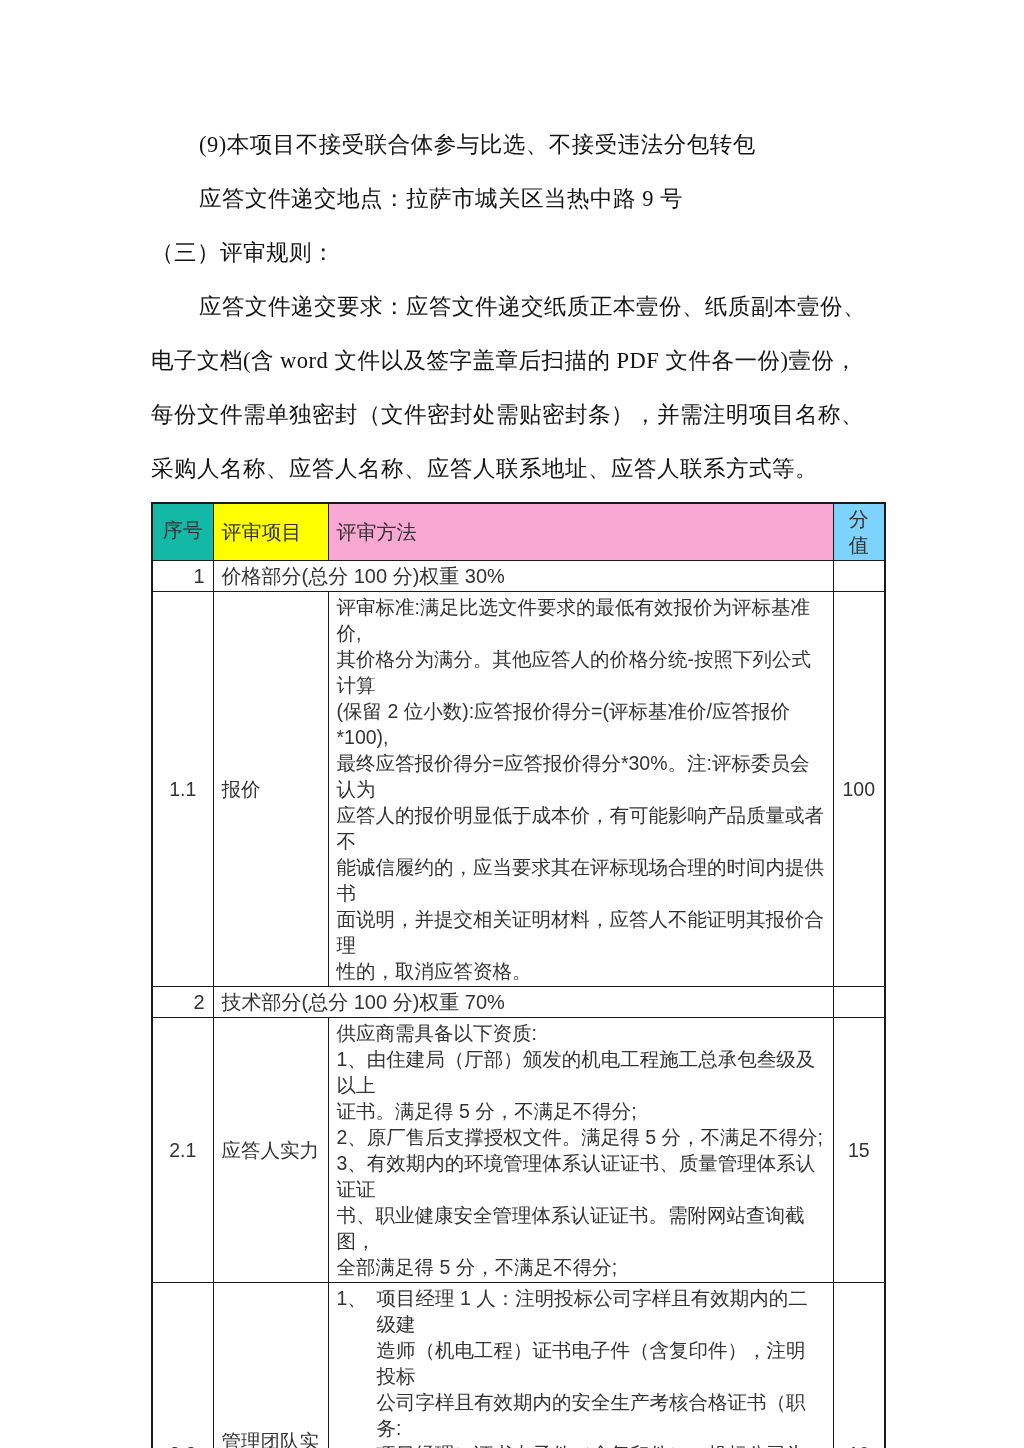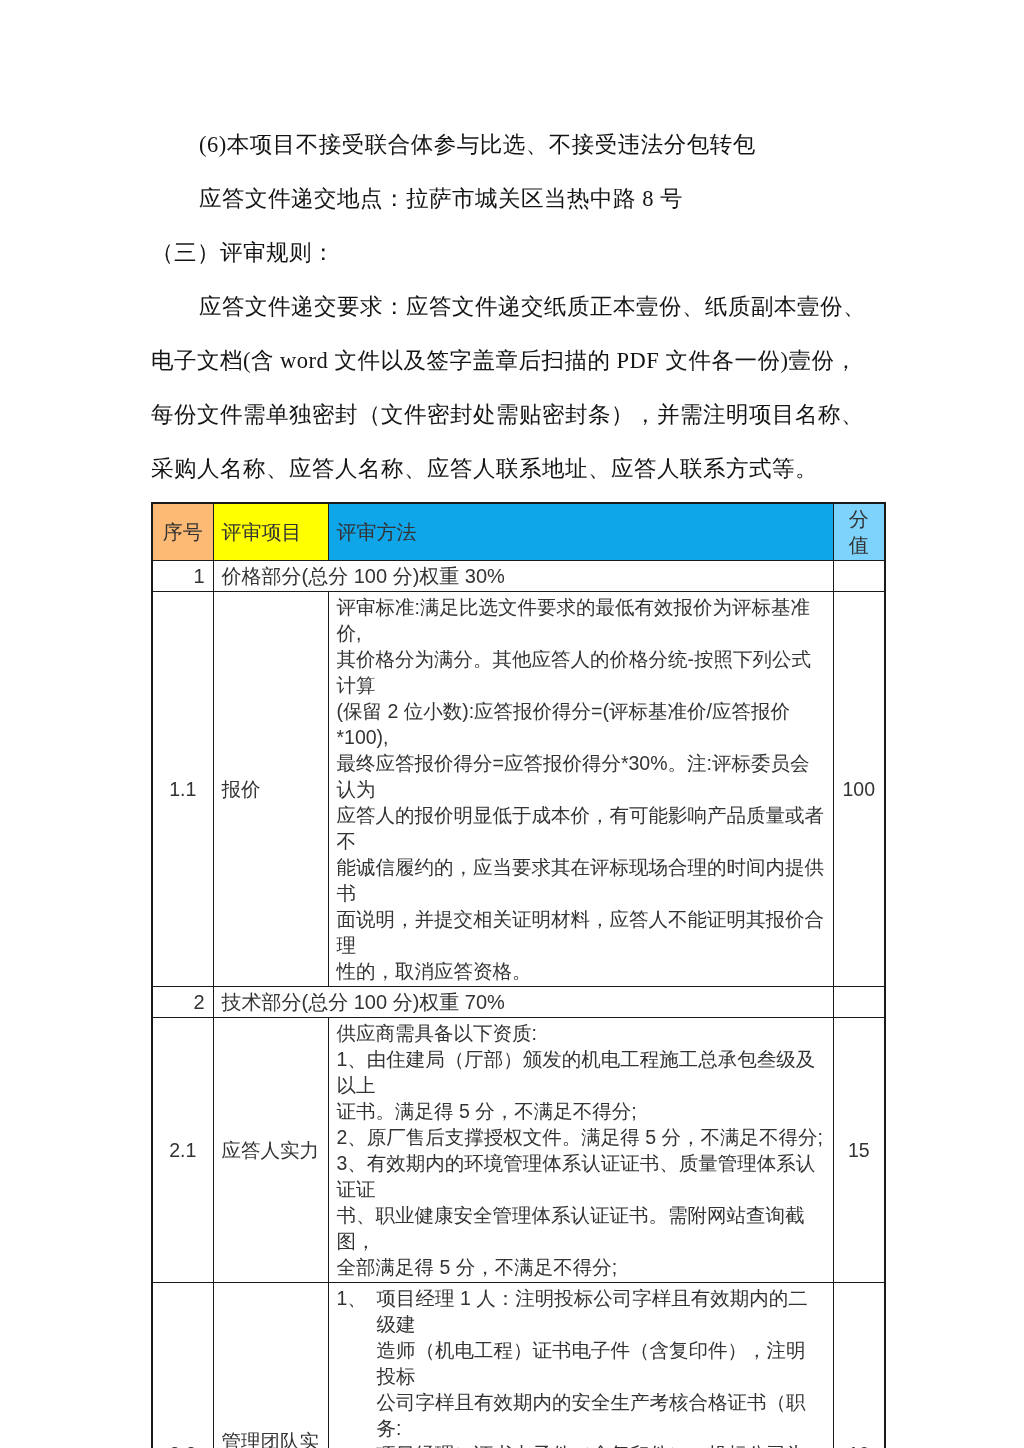--- a/index.html
+++ b/index.html
@@ -57,40 +57,40 @@
   .mitem { display: flex; }
   .mitem .marker { flex: none; width: 40px; }
   .mitem .mtext { flex: 1; white-space: pre-line; }
 </style>
 </head>
 <body>
 
 <div class="page">
   <div class="content">
 
-    <p class="para indent">(6)本项目不接受联合体参与比选、不接受违法分包转包</p>
-    <p class="para indent">应答文件递交地点：拉萨市城关区当热中路 8 号</p>
+    <p class="para indent">(9)本项目不接受联合体参与比选、不接受违法分包转包</p>
+    <p class="para indent">应答文件递交地点：拉萨市城关区当热中路 9 号</p>
     <p class="para">（三）评审规则：</p>
     <p class="para indent">应答文件递交要求：应答文件递交纸质正本壹份、纸质副本壹份、
 电子文档(含 word 文件以及签字盖章后扫描的 PDF 文件各一份)壹份，
 每份文件需单独密封（文件密封处需贴密封条），并需注明项目名称、
 采购人名称、应答人名称、应答人联系地址、应答人联系方式等。</p>
 
     <table class="eval">
       <colgroup>
         <col style="width:61px">
         <col style="width:115px">
         <col style="width:505px">
         <col style="width:52px">
       </colgroup>
       <tbody>
           <tr class="hdr">
-        <th class="c-no" style="background: #fdba74;">序号</th>
+        <th class="c-no" style="background: #14b8a6; font-family: Liberation Mono, monospace;">序号</th>
         <th class="c-item" style="background: rgb(255, 255, 0); margin-top: 12px;">评审项目</th>
-        <th class="c-method" style="background: #0ea5e9;">评审方法</th>
+        <th class="c-method" style="background: #f9a8d4;">评审方法</th>
         <th class="c-score" style="background: #7dd3fc;">分值</th>
       </tr>
 
       <tr class="section">
         <td class="no-right">1</td>
         <td colspan="2">价格部分(总分 100 分)权重 30%</td>
         <td class="score-cell"></td>
       </tr>
 
       <tr>

